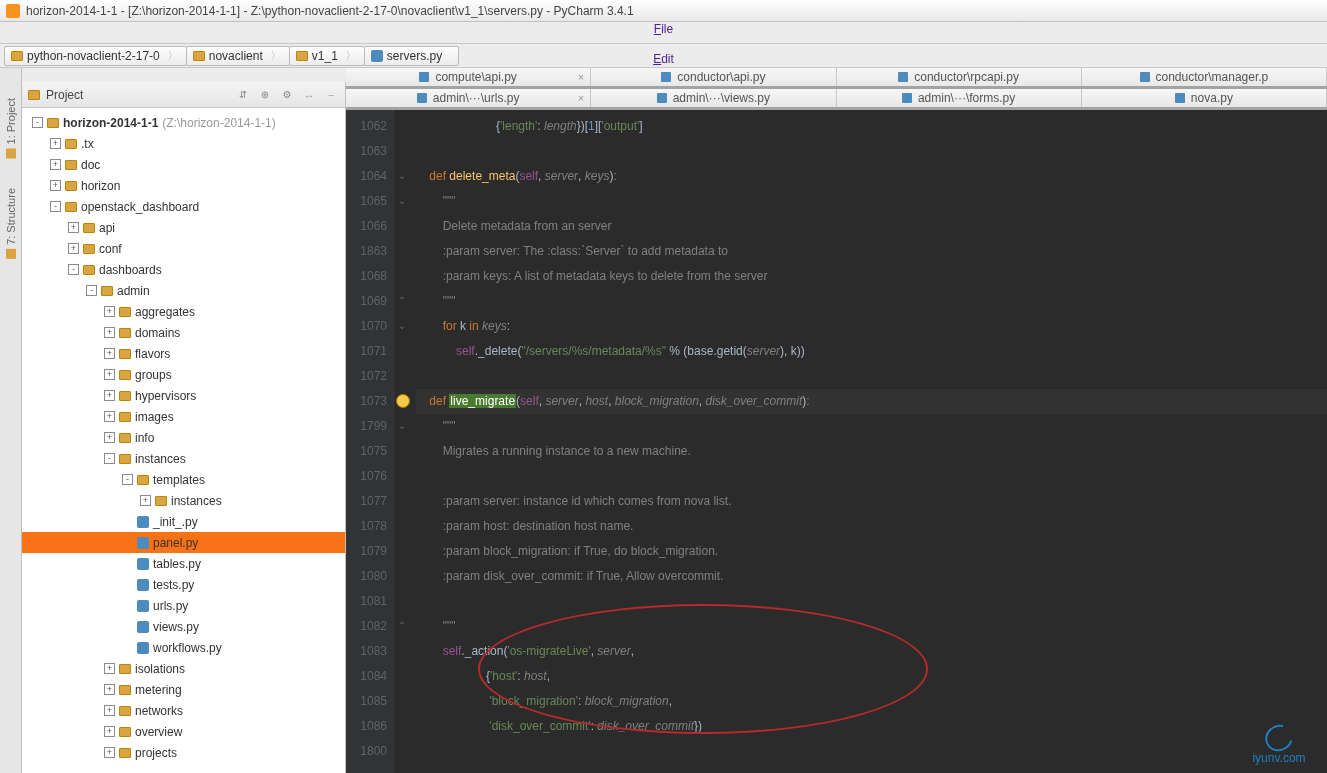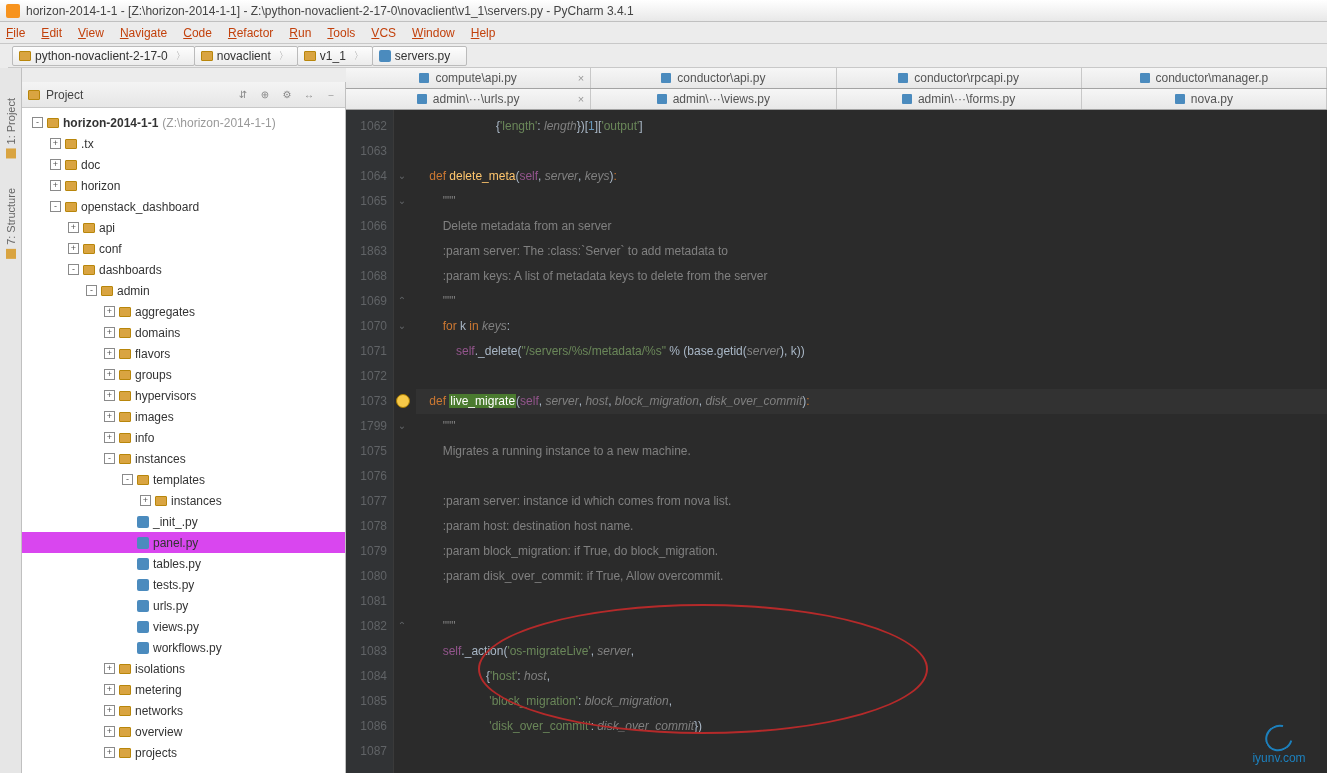--- a/index.html
+++ b/index.html
@@ -2,54 +2,54 @@
 <html><head>
 <meta charset="utf-8">
 <style>
 * { margin:0; padding:0; box-sizing:border-box; font-family:"Segoe UI",Tahoma,sans-serif; font-size:12px; }
 body { width:1327px; height:773px; overflow:hidden; background:#ececec; color:#333; position:relative; }
 
 .title-bar { height:22px; background:linear-gradient(#fff,#e8e8e8); border-bottom:1px solid #c0c0c0; display:flex; align-items:center; padding:0 6px; gap:6px; }
 .title-bar .app-icon { width:14px; height:14px; background:#f7931e; border-radius:2px; }
 .title-bar .title { color:#444; }
 
-.menu-bar { height:22px; background:#ececec; border-bottom:1px solid #c8c8c8; display:flex; align-items:center; padding:0 6px; gap:16px; color:#c2410c; }
+.menu-bar { height:22px; background:#ececec; border-bottom:1px solid #c8c8c8; display:flex; align-items:center; padding:0 6px; gap:16px; color:#4c1d95;flex-direction:column; }
 .menu-bar span { cursor:default; }
 .menu-bar span u { text-decoration:underline; }
 
-.breadcrumb-bar { height:24px; background:#ececec; border-bottom:1px solid #c8c8c8; display:flex; align-items:center; padding:0 4px; gap:0;margin-left:8px; }
+.breadcrumb-bar { height:24px; background:#ececec; border-bottom:1px solid #c8c8c8; display:flex; align-items:center; padding:0 4px; gap:0; }
 .crumb { display:flex; align-items:center; height:20px; padding:0 8px 0 6px; border:1px solid #bbb; border-radius:2px; background:linear-gradient(#fdfdfd,#ececec); margin-right:-1px; gap:4px; position:relative; }
 .crumb::after { content:"〉"; color:#999; margin-left:4px; font-size:10px; }
 .crumb:last-child::after { content:""; }
 .folder-icon { width:12px; height:10px; background:#d9a441; border:1px solid #b8860b; border-radius:1px; display:inline-block; }
 .py-icon { width:12px; height:12px; background:#4b8bbe; border-radius:2px; display:inline-block; }
 
 .main-row { display:flex; height:calc(100% - 68px); }
 
 .left-rail { width:22px; background:#e6e6e6; border-right:1px solid #c0c0c0; display:flex; flex-direction:column; align-items:center; padding-top:30px; gap:30px; }
 .rail-label { writing-mode:vertical-lr; transform:rotate(180deg); color:#666; font-size:11px; display:flex; align-items:center; gap:4px; }
 .rail-label::before { content:""; width:10px; height:10px; background:#d9a441; display:block; transform:rotate(90deg); }
 
 .sidebar { width:324px; background:#fff; border-right:1px solid #c0c0c0; display:flex; flex-direction:column;margin-top:14px; }
 .sb-header { height:26px; background:linear-gradient(#f4f4f4,#e6e6e6); border-bottom:1px solid #c8c8c8; display:flex; align-items:center; padding:0 6px; gap:6px; }
 .sb-header .lbl { flex:1; color:#444; }
 .tool-icon { width:16px; height:14px; color:#888; font-size:10px; text-align:center; line-height:14px; }
 .tree { flex:1; overflow:auto; padding:4px 0; }
 .tree-node { display:flex; align-items:center; height:21px; padding-left:6px; gap:4px; white-space:nowrap; }
-.tree-node.selected { background:#d946ef; }
+.tree-node.selected { background:#f97316; }
 .tw { width:11px; height:11px; border:1px solid #8a8a8a; display:inline-flex; align-items:center; justify-content:center; font-size:9px; color:#555; background:#fff; line-height:9px; }
 .tw.leaf { border:none; background:none; }
 .nd-label { color:#333; }
 .nd-hint { color:#999; }
 .nd-bold { font-weight:bold; }
 .ind { display:inline-block; }
 
 .editor-area { flex:1; display:flex; flex-direction:column; background:#2b2b2b; min-width:0; }
 .tab-strip { display:flex; flex-direction:column; }
-.tab-row { height:21px; background:#ececec; display:flex; border-bottom:1px solid #a3a3a3; }
+.tab-row { height:21px; background:#ececec; display:flex; border-bottom:3px solid #a3a3a3; }
 .tab { flex:1; min-width:0; display:flex; align-items:center; justify-content:center; gap:6px; border-right:1px solid #c8c8c8; background:linear-gradient(#f6f6f6,#e8e8e8); color:#555; font-size:11px; position:relative; padding:0 6px; }
 .tab .close { color:#999; font-size:11px; position:absolute; right:6px; }
 .tab-icon { width:10px; height:10px; background:#4b8bbe; border-radius:1px; }
 
 .code-wrap { flex:1; display:flex; overflow:hidden; background:#2b2b2b; }
 .gutter { width:48px; background:#313335; color:#606366; text-align:right; padding:4px 6px 4px 0; font-family:Consolas,monospace; font-size:13px; line-height:25px; border-right:1px solid #3a3a3a; user-select:none; }
 .fold-col { width:18px; background:#2b2b2b; position:relative; }
 .fold-col .mark { position:absolute; left:2px; width:12px; height:12px; color:#606366; font-size:10px; text-align:center; }
 .bulb { position:absolute; left:2px; width:14px; height:14px; background:#f7c948; border-radius:50%; border:1px solid #a87b00; }
 .code { flex:1; overflow:auto; font-family:Consolas,"Courier New",monospace; font-size:13px; line-height:25px; padding:4px 0 4px 4px; color:#a9b7c6; white-space:pre; position:relative; }
@@ -383,21 +383,21 @@
           <div>1077</div>
           <div>1078</div>
           <div>1079</div>
           <div>1080</div>
           <div>1081</div>
           <div>1082</div>
           <div>1083</div>
           <div>1084</div>
           <div>1085</div>
           <div>1086</div>
-          <div>1087</div>
+          <div>1800</div>
         </div>
       <div class="fold-col" id="foldcol">
           <div class="mark" style="top: 60px;">⌄</div>
           <div class="mark" style="top: 85px;">⌄</div>
           <div class="mark" style="top: 185px;">⌃</div>
           <div class="mark" style="top: 210px;">⌄</div>
           <div class="mark" style="top: 285px;">⌄</div>
           <div class="mark" style="top: 310px;">⌄</div>
           <div class="mark" style="top: 510px;">⌃</div>
           <div class="bulb" style="top: 284px;"></div>

